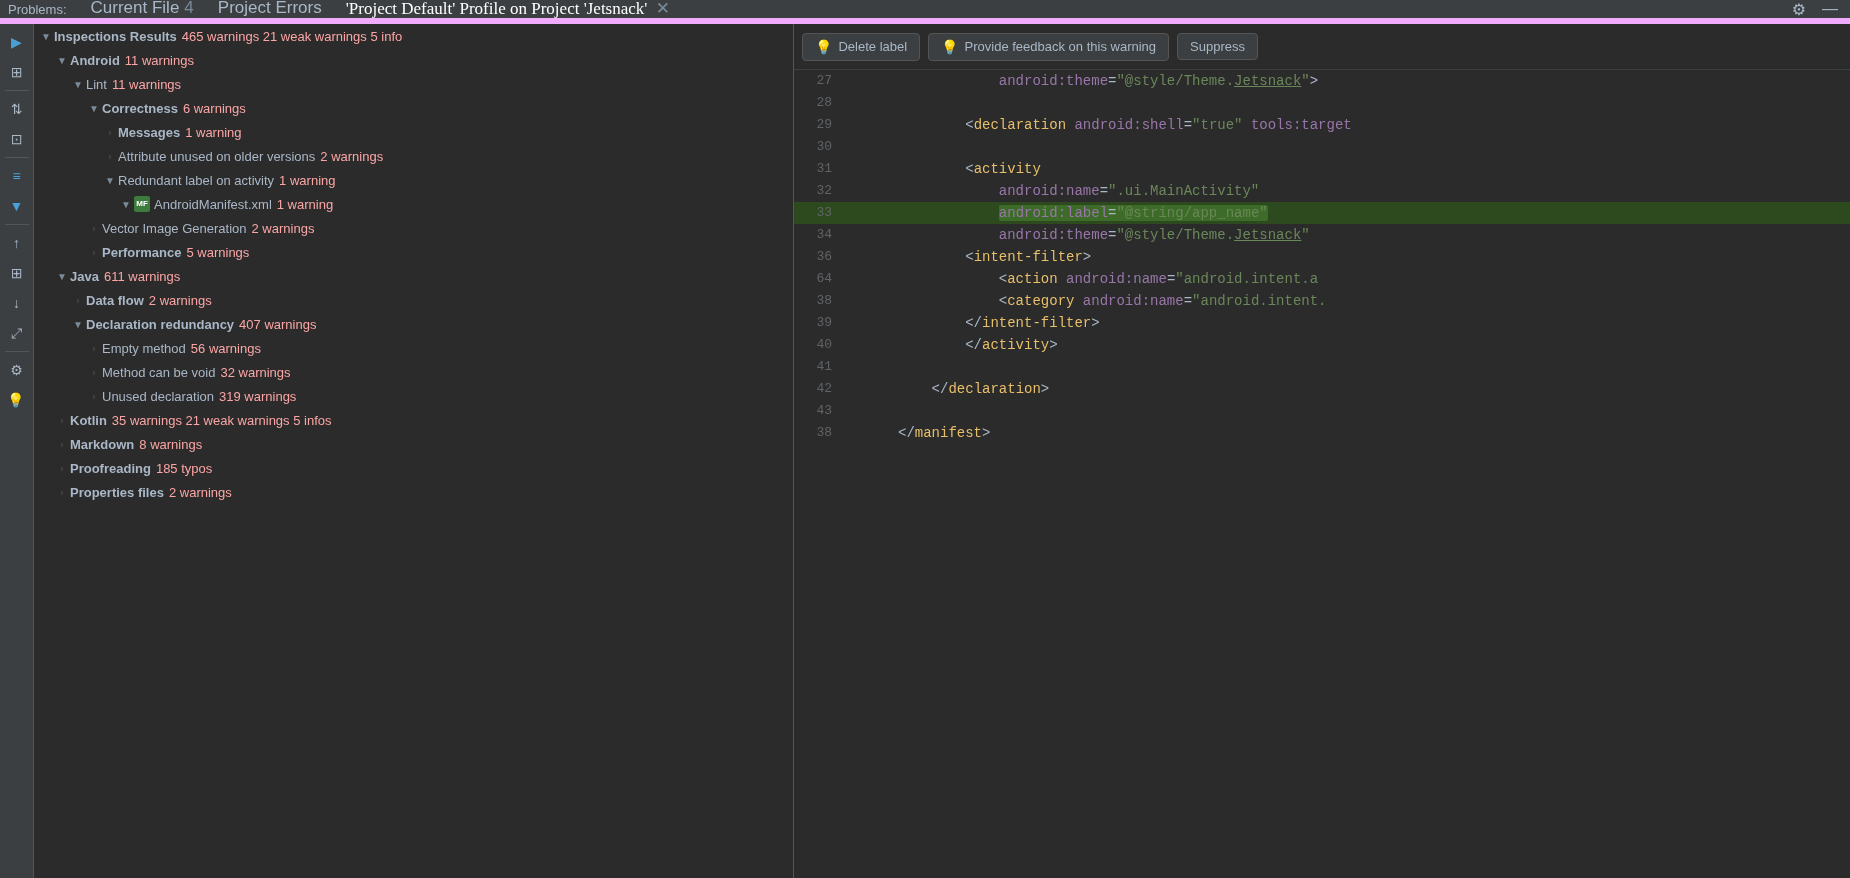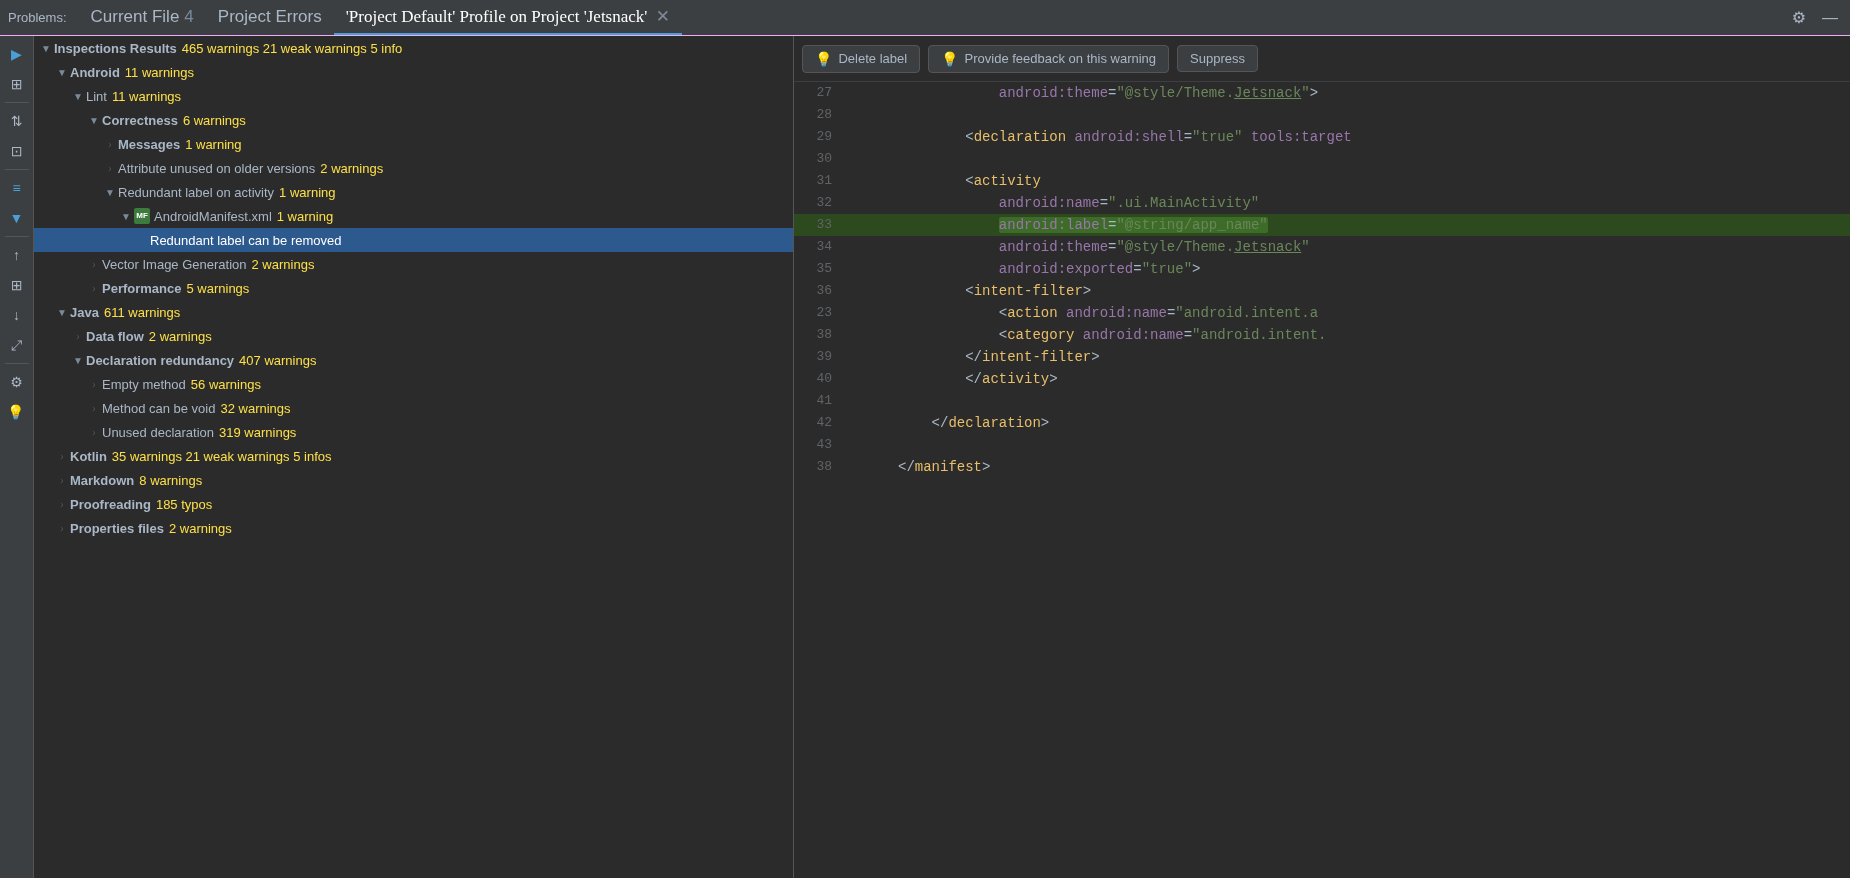--- a/index.html
+++ b/index.html
@@ -13,23 +13,23 @@
       overflow: hidden;
       display: flex;
       flex-direction: column;
     }
 
     
     .tab-bar {
       display: flex;
       align-items: center;
       background: #3c3f41;
-      border-bottom: 1px solid #f0abfc;
+      border-bottom: 6px solid #f0abfc;
       padding: 0 8px;
-      height: 36px;
+      height: 24px;
       flex-shrink: 0;
     }
     .tab-bar-label {
       color: #a9b7c6;
       font-size: 13px;
       margin-right: 12px;
       font-weight: 500;
     }
     .tab {
       padding: 6px 12px;
@@ -130,21 +130,21 @@
     .tree-indent { display: inline-block; flex-shrink: 0; }
     .tree-arrow {
       display: inline-block;
       width: 16px;
       flex-shrink: 0;
       color: #7a8a99;
       font-size: 10px;
       text-align: center;
     }
     .tree-label { font-weight: 600; color: #a9b7c6; }
-    .tree-count { color: #fde047; margin-left: 5px; font-weight: 400; }
+    .tree-count { color: #fca5a5; margin-left: 5px; font-weight: 400; }
     .tree-label-normal { color: #a9b7c6; font-weight: 400; }
 
     
     .editor-area {
       flex: 1;
       display: flex;
       flex-direction: column;
       background: #2b2b2b;
       overflow: hidden;
     }
@@ -341,24 +341,20 @@
     </div>
 
     <div class="tree-item">
       <span class="tree-indent" style="width:84px"></span>
       <span class="tree-arrow">▼</span>
       <span class="file-icon">MF</span>
       <span class="tree-label-normal">AndroidManifest.xml</span>
       <span class="tree-count">1 warning</span>
     </div>
 
-    <div class="tree-item selected">
-      <span class="tree-indent" style="width:116px"></span>
-      <span class="tree-label-normal" style="color:#fff;">Redundant label can be removed</span>
-    </div>
 
     <div class="tree-item">
       <span class="tree-indent" style="width:52px"></span>
       <span class="tree-arrow" style="color:#555;">›</span>
       <span class="tree-label-normal">Vector Image Generation</span>
       <span class="tree-count">2 warnings</span>
     </div>
 
     <div class="tree-item">
       <span class="tree-indent" style="width:52px"></span>
@@ -497,34 +493,29 @@
         <span class="line-gutter"></span>
         <span class="line-content"><span class="xml-attr-name">            </span><span class="highlight-span"><span class="xml-attr-name">android:label</span><span class="xml-bracket">=</span><span class="xml-attr-val">"@string/app_name"</span></span></span>
       </div>
 
       <div class="code-line">
         <span class="line-num">34</span>
         <span class="line-gutter"></span>
         <span class="line-content"><span class="xml-attr-name">            android:theme</span><span class="xml-bracket">=</span><span class="xml-attr-val">"@style/Theme.</span><span class="xml-attr-val" style="text-decoration:underline;">Jetsnack</span><span class="xml-attr-val">"</span></span>
       </div>
 
-      <div class="code-line">
-        <span class="line-num">35</span>
-        <span class="line-gutter"></span>
-        <span class="line-content"><span class="xml-attr-name">            android:exported</span><span class="xml-bracket">=</span><span class="xml-attr-val">"true"</span><span class="xml-bracket">&gt;</span></span>
-      </div>
 
       <div class="code-line">
         <span class="line-num">36</span>
         <span class="line-gutter"></span>
         <span class="line-content"><span class="xml-bracket">        &lt;</span><span class="xml-tag">intent-filter</span><span class="xml-bracket">&gt;</span></span>
       </div>
 
       <div class="code-line">
-        <span class="line-num">23</span>
+        <span class="line-num">64</span>
         <span class="line-gutter"></span>
         <span class="line-content"><span class="xml-bracket">            &lt;</span><span class="xml-tag">action</span> <span class="xml-attr-name">android:name</span><span class="xml-bracket">=</span><span class="xml-attr-val">"android.intent.a</span></span>
       </div>
 
       <div class="code-line">
         <span class="line-num">38</span>
         <span class="line-gutter"></span>
         <span class="line-content"><span class="xml-bracket">            &lt;</span><span class="xml-tag">category</span> <span class="xml-attr-name">android:name</span><span class="xml-bracket">=</span><span class="xml-attr-val">"android.intent.</span></span>
       </div>
 

